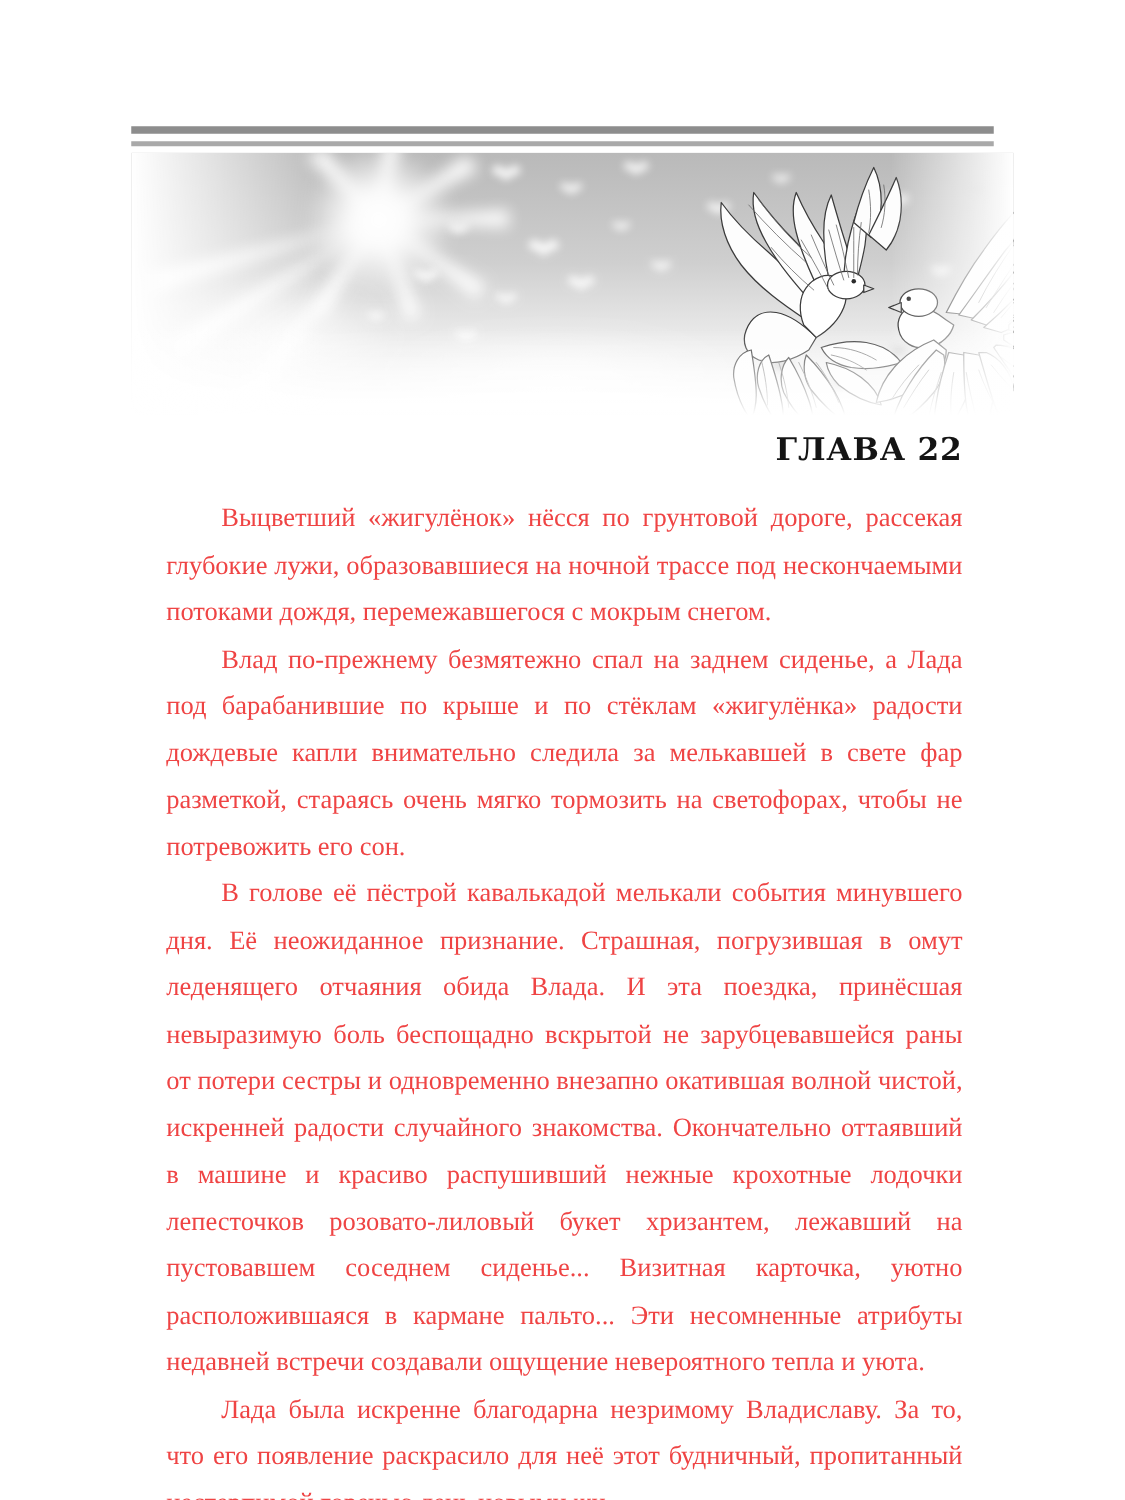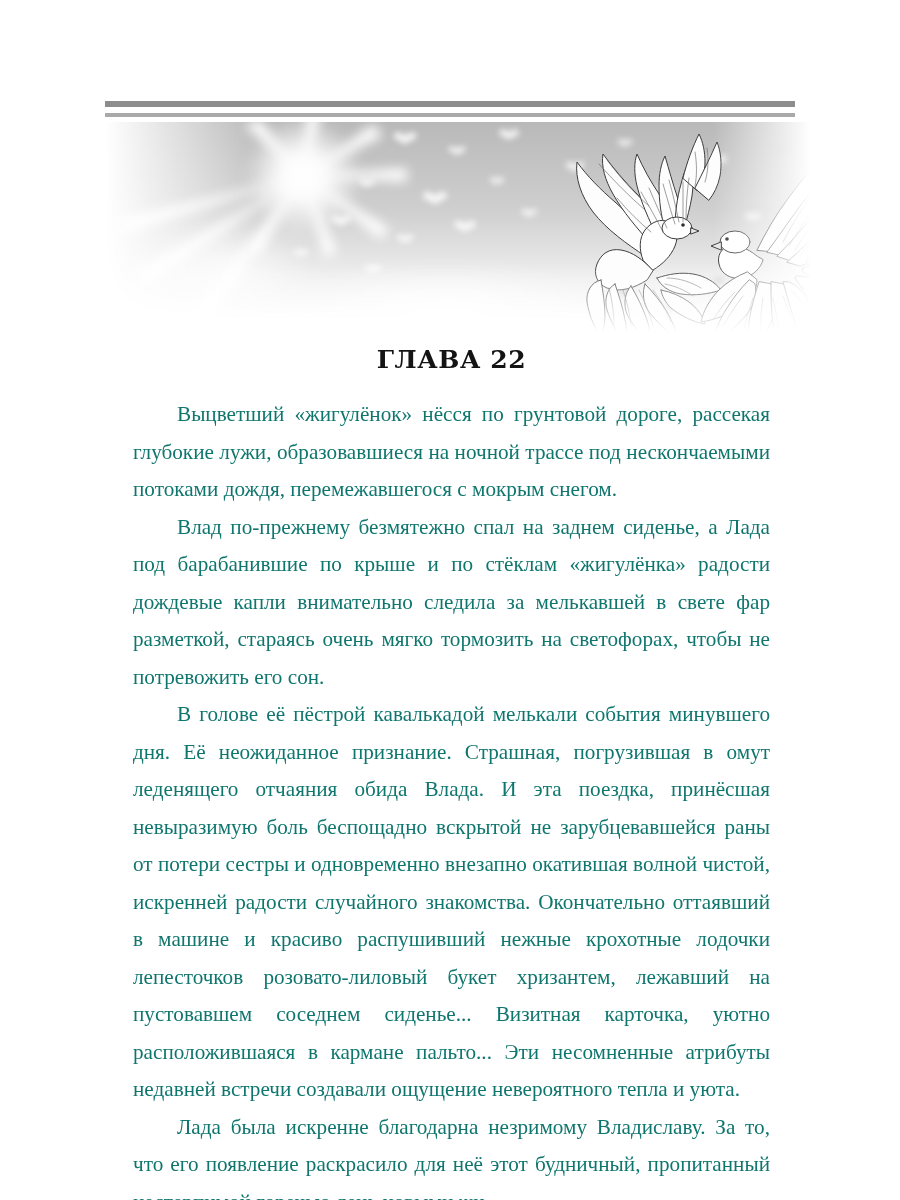--- a/index.html
+++ b/index.html
@@ -59,21 +59,21 @@
   .headpiece svg {
     display: block;
   }
 
   
   .chapter-title {
     position: absolute;
     left: 133px;
     top: 345px;
     width: 637px;
-    text-align: center;
+    text-align: right;
     font-family: "DejaVu Serif", "Liberation Serif", serif;
     font-weight: bold;
     font-size: 25px;
     letter-spacing: 0.6px;
     color: #141414;
   }
 
   
   .body-text {
     position: absolute;
@@ -82,21 +82,21 @@
     width: 637px;
   }
   .para {
     margin: 0;
     text-align: justify;
     text-justify: inter-word;
     font-size: 21.2px;
     line-height: 37.5px;
     text-indent: 44px;
     hyphens: manual;
-    color: #0f766e;
+    color: #ef4444;
   }
 </style>
 </head>
 <body>
 
 <div class="page">
 
   <div class="rule-block">
     <div class="rule-thick"></div>
     <div class="rule-thin"></div>

